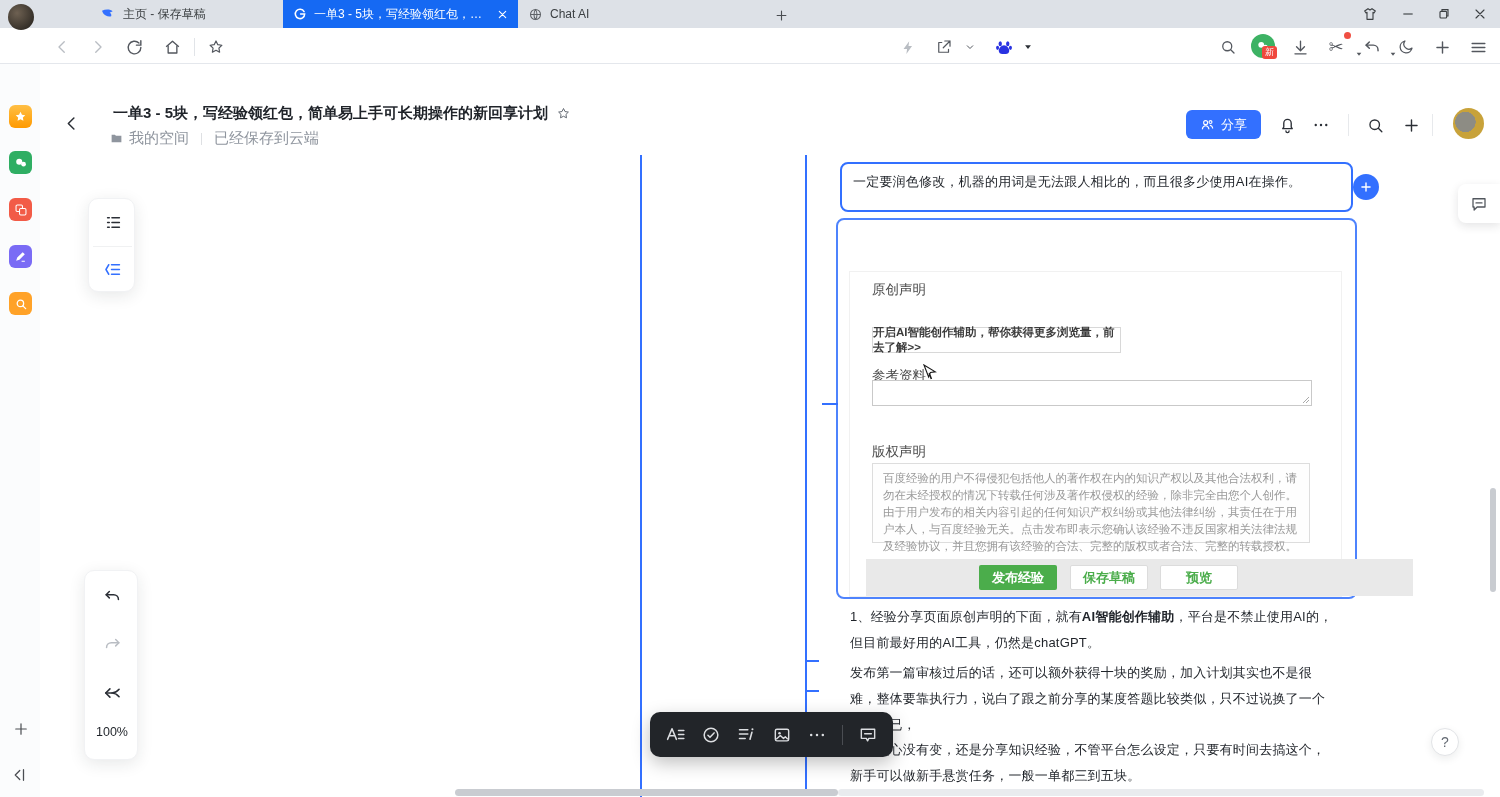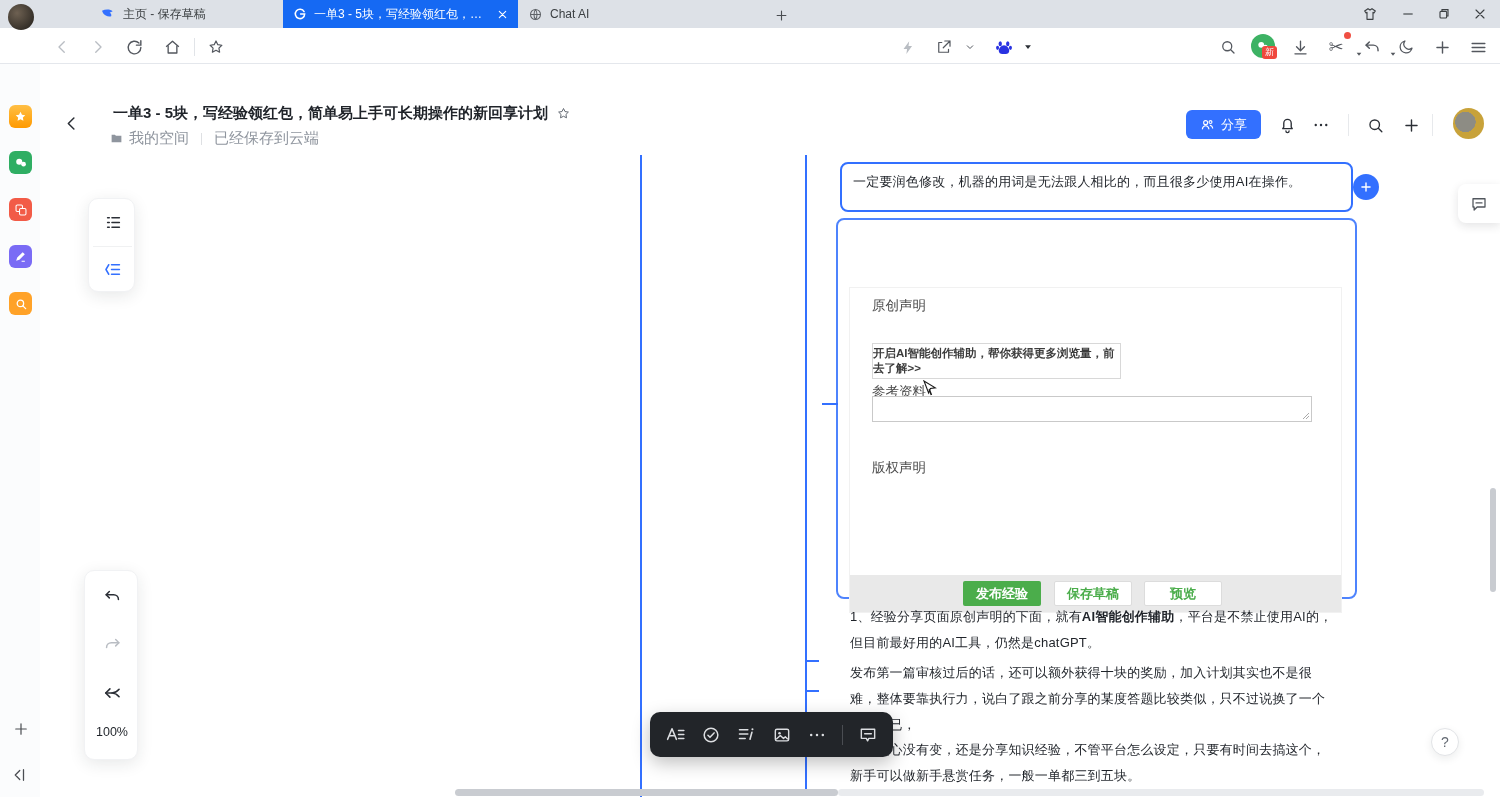--- a/index.html
+++ b/index.html
@@ -373,44 +373,47 @@
 </div>
 <div class="abs" style="left:1458px;top:184px;width:42px;height:39px;background:#fff;border-radius:8px 0 0 8px;box-shadow:0 3px 10px rgba(31,35,41,.12);display:flex;align-items:center;justify-content:center;z-index:10;">
   <svg width="18" height="18" viewBox="0 0 24 24" fill="none" stroke="#51565d" stroke-width="1.7" stroke-linejoin="round">
       <path d="M4 5h16v11H9.5L5.5 20v-4H4z"></path>
       <path d="M8 10.5h8" stroke-linecap="round"></path>
     </svg>
 </div>
 
 <div class="abs blk" style="left:836px;top:218px;width:521px;height:381px;border-color:#4e83fd;">
 
-  <div class="abs" style="left:11px;top:51px;width:493px;height:326px;background:#fff;border:1px solid #f1f1f1;margin-top:16px;">
+  <div class="abs" style="left:11px;top:51px;width:493px;height:326px;background:#fff;border:1px solid #f1f1f1;">
     <div class="abs form-h" style="left:22px;top:9px;">原创声明</div>
 
 
-    <div class="abs" style="left:22px;top:55px;width:249px;height:36px;border:1px solid #d8d8d8;display:flex;align-items:center;justify-content:center;font-size:11.5px;font-weight:bold;color:#3c3c3c;">
+    <div class="abs" style="left:22px;top:55px;width:249px;height:26px;border:1px solid #d8d8d8;display:flex;align-items:center;justify-content:center;font-size:11.5px;font-weight:bold;color:#3c3c3c;">
       <span>开启AI智能创作辅助，帮你获得更多浏览量，前去了解&gt;&gt;</span>
     </div>
 
     <div class="abs form-h" style="left:22px;top:95px;">参考资料</div>
     <svg class="abs" style="left:72px;top:92px;z-index:60;" width="15" height="17" viewBox="0 0 14 17">
       <path d="M1.5 1l4.6 12 1.8-4.6 4.9-.6z" fill="#fff" stroke="#1a1a1a" stroke-width="1.1"></path>
         <path d="M6.7 9.2l2.2 5.8" stroke="#1a1a1a" stroke-width="1.6"></path>
     </svg>
 
     <div class="abs" style="left:22px;top:108px;width:440px;height:26px;border:1px solid #c9c9c9;background:#fff;">
       <svg class="abs" style="right:1px;bottom:1px;" width="8" height="8" viewBox="0 0 8 8">
           <path d="M1 7L7 1M4 7l3-3" stroke="#aaa" stroke-width="1"></path>
         </svg>
     </div>
 
 
     <div class="abs form-h" style="left:22px;top:171px;">版权声明</div>
-
-    <div class="abs" style="left:0;top:287px;width:491px;height:37px;background:#e9e9e9;padding-left:36px;">
+    <div class="abs" style="left:22px;top:191px;width:438px;height:80px;border:1px solid #ddd;background:#fefefe;padding:6px 10px;font-size:11.5px;line-height:17px;color:#999;">
+      <span>百度经验的用户不得侵犯包括他人的著作权在内的知识产权以及其他合法权利，请勿在未经授权的情况下转载任何涉及著作权侵权的经验，除非完全由您个人创作。由于用户发布的相关内容引起的任何知识产权纠纷或其他法律纠纷，其责任在于用户本人，与百度经验无关。点击发布即表示您确认该经验不违反国家相关法律法规及经验协议，并且您拥有该经验的合法、完整的版权或者合法、完整的转载授权。</span>
+    </div>
+
+    <div class="abs" style="left:16px;top:287px;width:547px;height:37px;background:#e9e9e9;padding-left:36px;">
       <div class="abs fbtn primary" style="left:113px;top:6px;width:78px;">
         <span>发布经验</span>
       </div>
       <div class="abs fbtn ghost" style="left:204px;top:6px;width:78px;">
         <span>保存草稿</span>
       </div>
       <div class="abs fbtn ghost" style="left:294px;top:6px;width:78px;">
         <span>预览</span>
       </div>
     </div>

